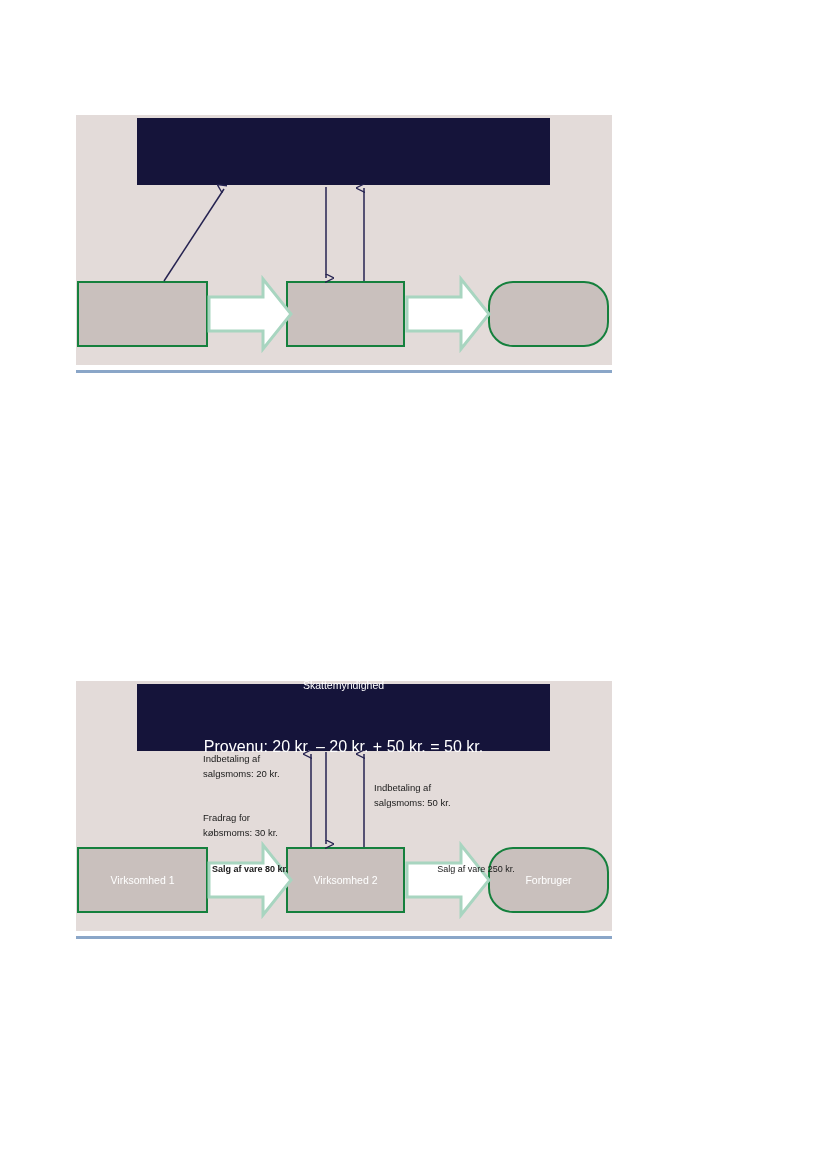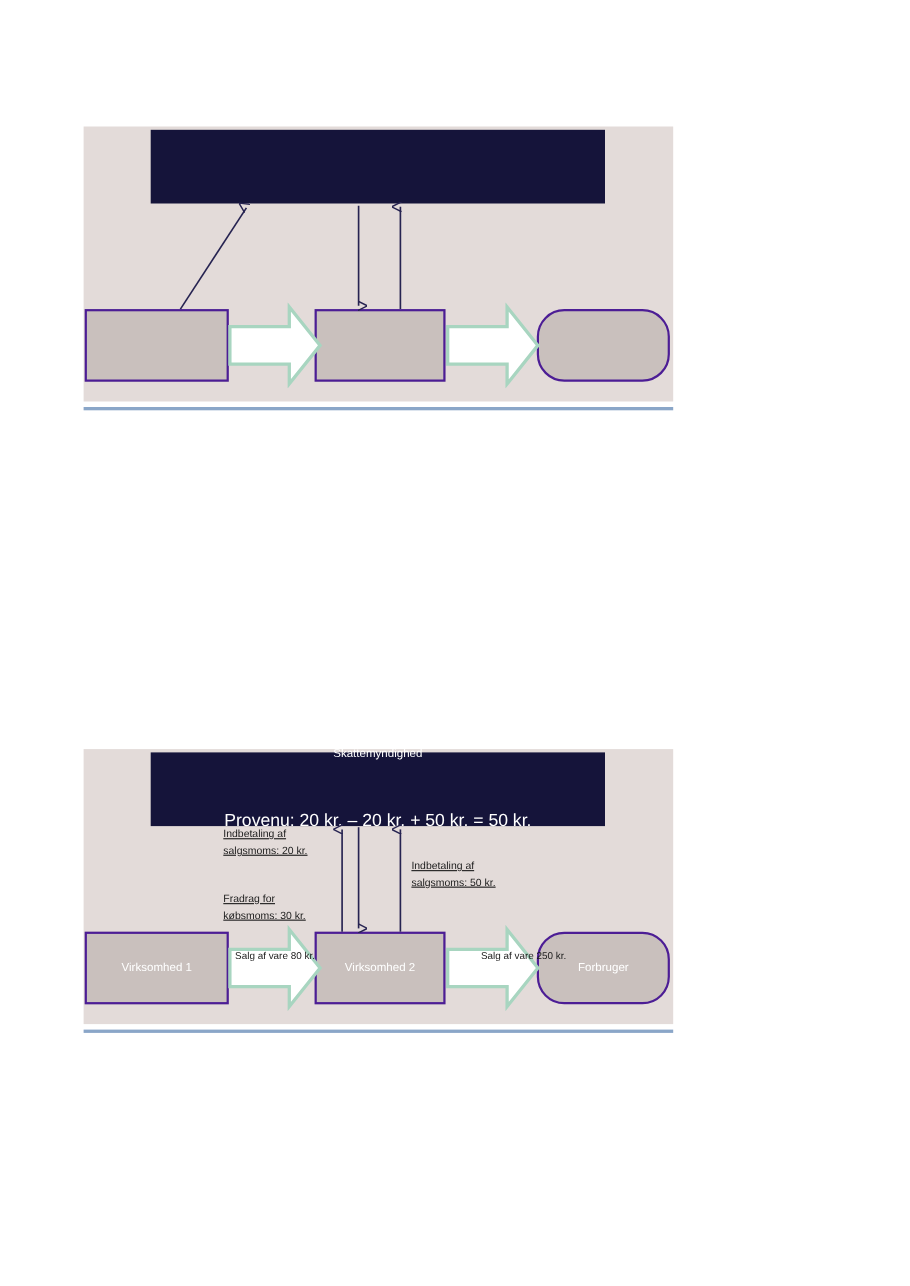--- a/index.html
+++ b/index.html
@@ -64,21 +64,21 @@
     line-height: 1.35;
     white-space: nowrap;
   }
 
   
   .entity-box {
     position: absolute;
     top: 166px;
     height: 66px;
     background: #c9c0bd;
-    border: 2px solid #4c1d95;
+    border: 2px solid #15803d;
     box-sizing: border-box;
     display: flex;
     align-items: center;
     justify-content: center;
     color: #ffffff;
     font-size: 10.5px;
   }
   .entity-1 { left: 1px;   width: 131px; }
   .entity-2 { left: 210px; width: 119px; }
   .entity-3 { left: 412px; width: 121px; border-radius: 25px; }
@@ -98,42 +98,41 @@
     position: absolute;
     top: 182px;
     width: 86px;
     text-align: center;
     font-size: 9px;
     line-height: 1.45;
     color: #1a1a1a;
     z-index: 4;
     pointer-events: none;
   }
-  .label-a { left: 131px; }
+  .label-a { left: 131px; font-weight: bold; }
   .label-b { left: 329px; margin-left: 28px; }
 
   
   .connector-layer {
     position: absolute;
     left: 0; top: 0;
     width: 536px; height: 250px;
     z-index: 3;
     pointer-events: none;
   }
   .connector-layer svg { display: block; }
 
   
   .annotation {
     position: absolute;
     font-size: 9.5px;
     line-height: 1.55;
     color: #1a1a1a;
     white-space: pre-line;
     z-index: 5;
-    text-decoration: underline;
   }
   .annotation-1 { left: 127px; top: 71px;  width: 110px; }
   .annotation-2 { left: 127px; top: 130px; width: 110px; }
   .annotation-3 { left: 298px; top: 100px; width: 112px; }
 </style>
 </head>
 <body>
 
 <div class="figure" id="figure-1">
 

